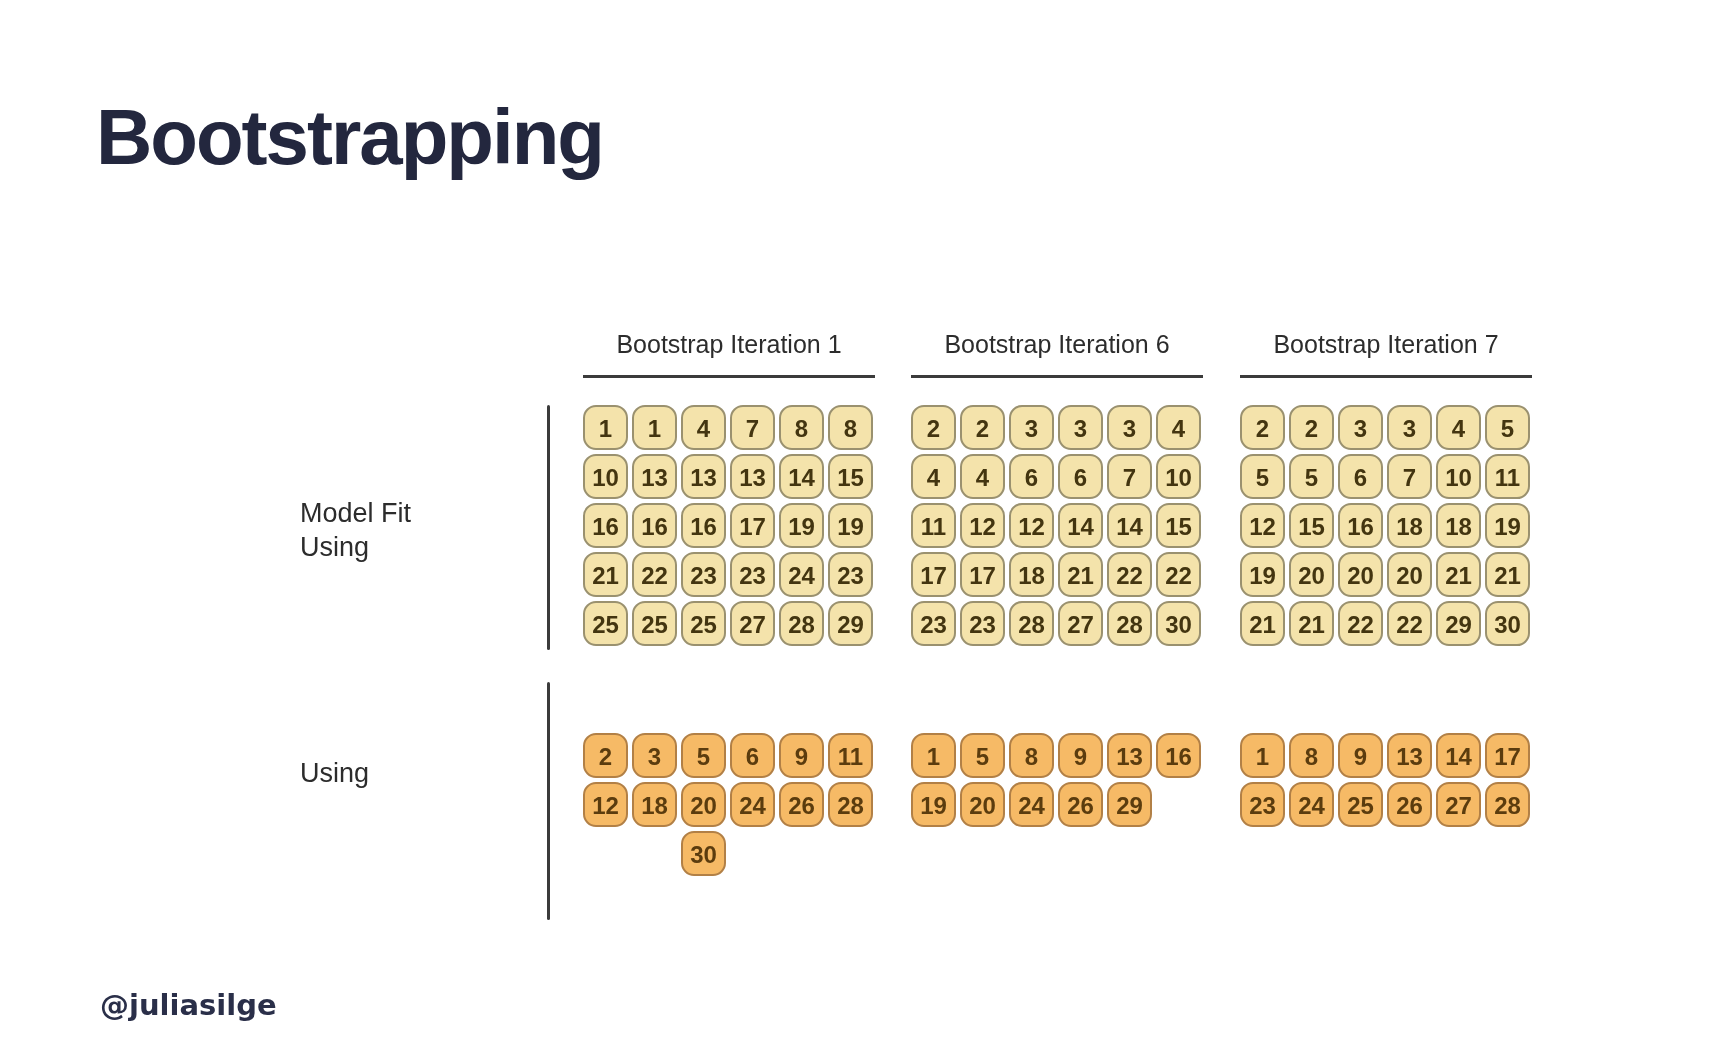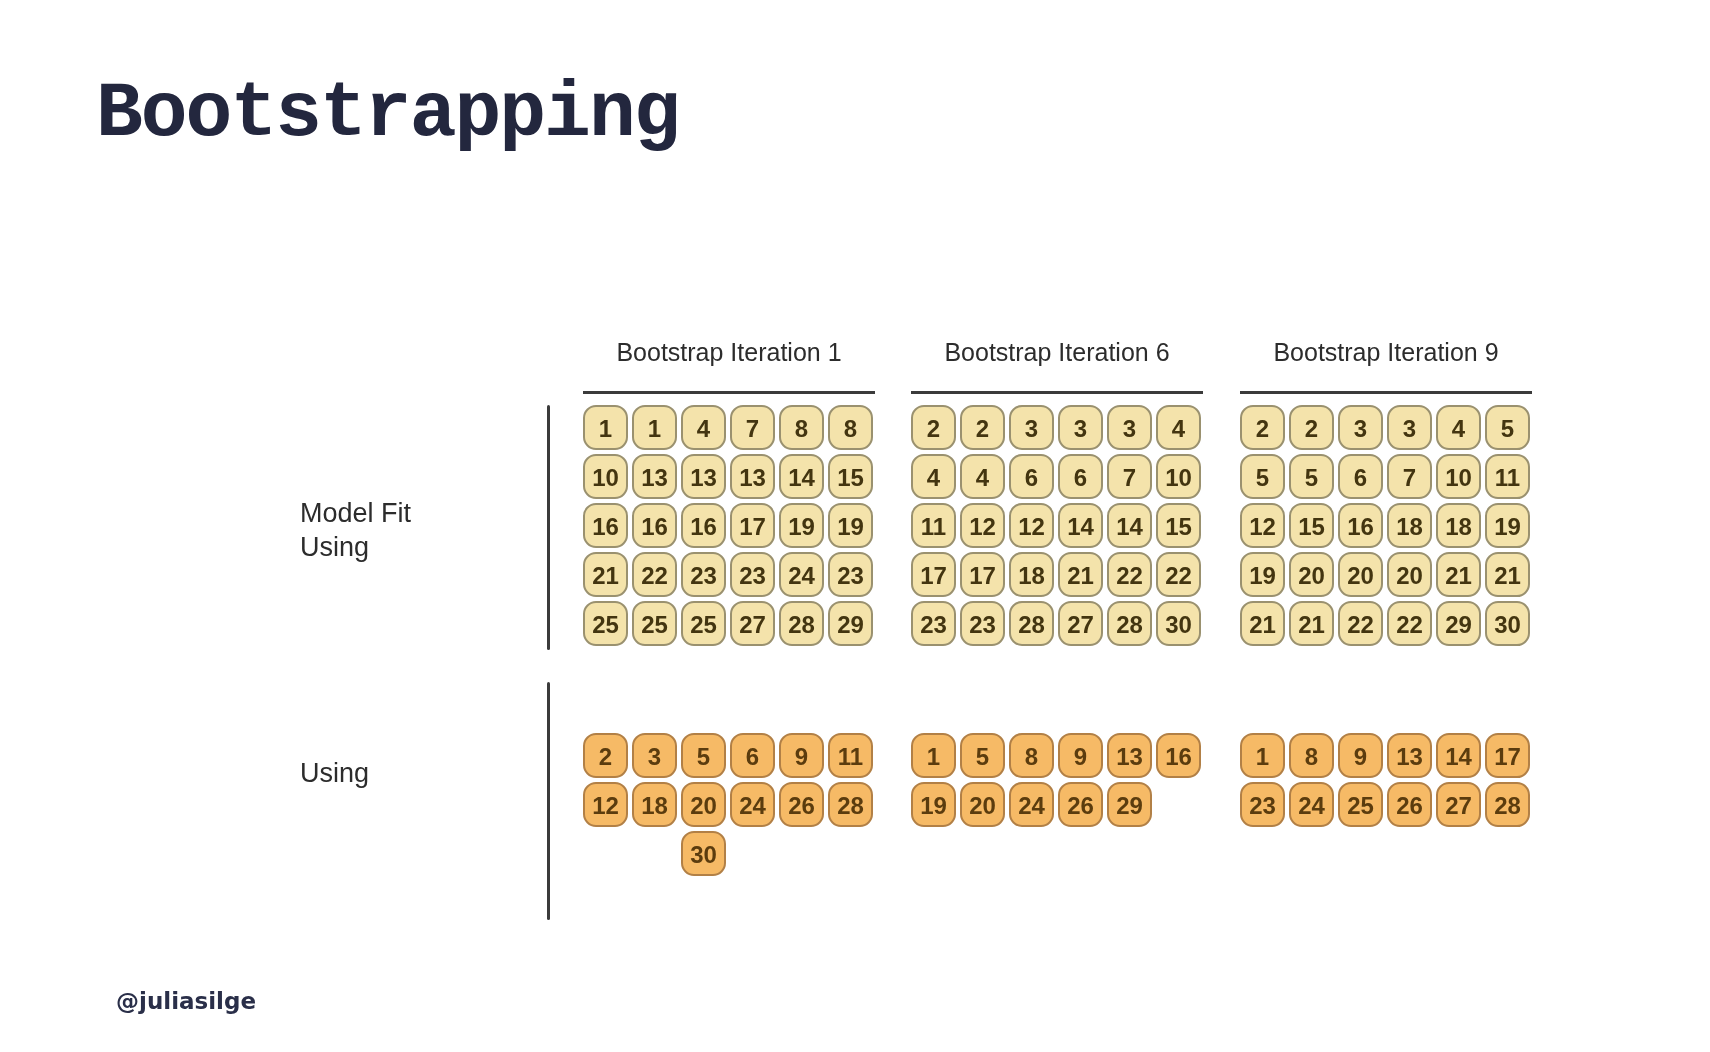--- a/index.html
+++ b/index.html
@@ -9,52 +9,52 @@
   }
   *{margin:0;padding:0;box-sizing:border-box;}
   html,body{width:1710px;height:1052px;}
   body{
     background:#ffffff;
     font-family:"Liberation Sans", sans-serif;
     position:relative;
     overflow:hidden;
   }
   .title{
-    position:absolute; left:96px; top:70px;
-    font-family:Liberation Mono, monospace;
+    position:absolute; left:96px; top:92px;
+    font-family:Liberation Sans, sans-serif;
     font-weight:800; font-size:78px; letter-spacing:-2px;
     color:var(--ink);
   }
   .attribution{
-    position:absolute; left:116px; top:988px;
+    position:absolute; left:100px; top:988px;
     font-family:"DejaVu Sans", sans-serif;
-    font-weight:700; font-size:23px; letter-spacing:0px;
+    font-weight:700; font-size:29px; letter-spacing:0px;
     color:#2a2f49;
   }
   .row-label{
     position:absolute; width:260px; text-align:left;
     font-size:27px; line-height:34px; color:var(--label);
   }
   .row-label.fit{ left:300px; top:496px; }
   .row-label.estimate{ left:300px; top:756px; }
   .vline{
     position:absolute; left:547px; width:3px; background:var(--rule); border-radius:2px;
   }
   .vline.fit{ top:405px; height:245px; }
   .vline.estimate{ top:682px; height:238px; }
   .iteration{
     position:absolute; top:330px; width:292px; height:580px;
   }
   .iteration.i0{ left:583px; }
   .iteration.i1{ left:911px; }
   .iteration.i2{ left:1240px; }
   .col-header{
-    position:absolute; top:8px; left:0; right:0;
+    position:absolute; top:0; left:0; right:0;
     text-align:center; font-size:25px; color:var(--label);
-    padding-bottom:24px;
+    padding-bottom:16px;
     border-bottom:3px solid var(--rule);
   }
   .grid{
     position:absolute; left:0;
     display:grid;
     grid-template-columns:repeat(6,45px);
     grid-auto-rows:45px;
     gap:4px;
   }
   .grid.fit{ top:75px; }
@@ -195,21 +195,21 @@
       <div class="tile estimate">19</div>
       <div class="tile estimate">20</div>
       <div class="tile estimate">24</div>
       <div class="tile estimate">26</div>
       <div class="tile estimate">29</div>
       <div class="tile estimate empty"></div>
     </div>
 </div>
 
 <div class="iteration i2">
-  <div class="col-header">Bootstrap Iteration 9</div>
+  <div class="col-header">Bootstrap Iteration 7</div>
   <div class="grid fit">
       <div class="tile fit">2</div>
       <div class="tile fit">2</div>
       <div class="tile fit">3</div>
       <div class="tile fit">3</div>
       <div class="tile fit">4</div>
       <div class="tile fit">5</div>
       <div class="tile fit">5</div>
       <div class="tile fit">5</div>
       <div class="tile fit">6</div>

